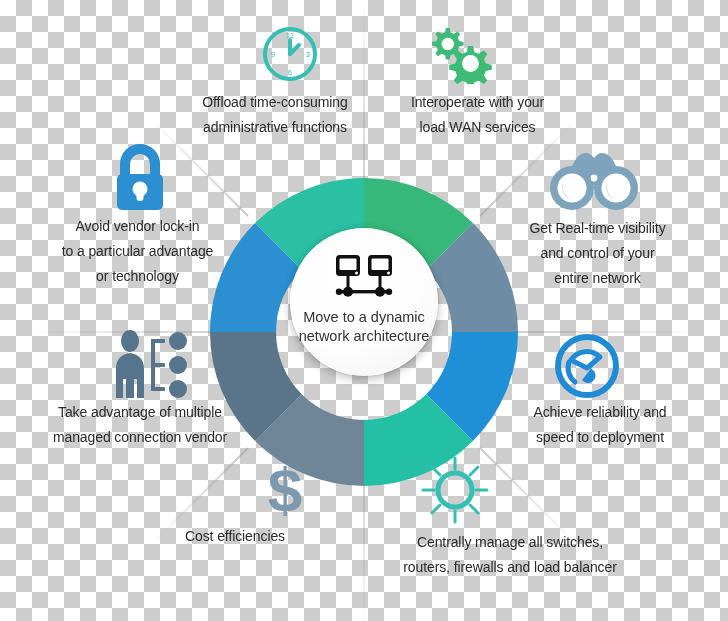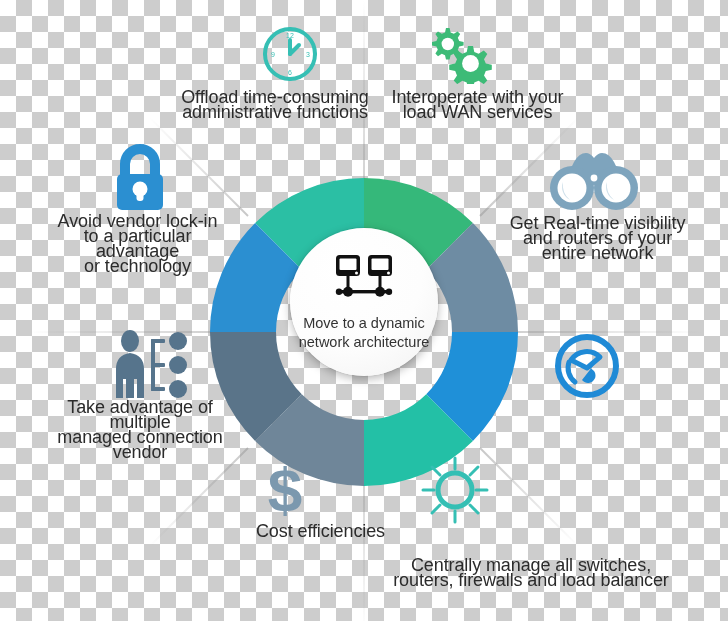--- a/index.html
+++ b/index.html
@@ -11,36 +11,36 @@
       linear-gradient(45deg,#cdcdcd 25%,transparent 25%,transparent 75%,#cdcdcd 75%),
       linear-gradient(45deg,#cdcdcd 25%,transparent 25%,transparent 75%,#cdcdcd 75%);
     background-size:32px 32px;
     background-position:0 0,16px 16px;
   }
   #stage{position:absolute;inset:0;}
 
   .spoke{position:absolute;background:linear-gradient(to bottom right,rgba(120,120,120,0.0),rgba(150,150,150,0.45),rgba(120,120,120,0.0));}
 
   .label{
-    position:absolute;color:#2b2b2b;font-size:18px;line-height:15px;
+    position:absolute;color:#2b2b2b;font-size:14px;line-height:25px;
     text-align:center;letter-spacing:-0.1px;white-space:pre-line;
   }
 
   .icon{position:absolute;}
 
   .donut-wrap{position:absolute;left:207px;top:175px;width:314px;height:314px;}
   .center-circle{
     position:absolute;left:290px;top:228px;width:148px;height:148px;border-radius:50%;
     background:radial-gradient(circle at 38% 30%,#ffffff 0%,#fdfdfd 55%,#f1f1f1 100%);
     box-shadow:0 3px 10px rgba(0,0,0,0.28), 0 0 0 1px rgba(0,0,0,0.04);
     display:flex;flex-direction:column;align-items:center;justify-content:flex-start;
     padding-top:26px;box-sizing:border-box;
   }
   .center-text{
-    margin-top:14px;font-size:14.5px;line-height:19px;color:#333;text-align:center;
+    margin-top:8px;font-size:14.5px;line-height:19px;color:#333;text-align:center;
     white-space:pre-line;
   }
   .center-icon{width:62px;height:46px;}
 </style>
 </head>
 <body>
 
 <div id="stage">
 
   <div class="spoke" style="left:363px;top:0px;width:2px;height:190px;background:linear-gradient(to bottom,rgba(150,150,150,0),rgba(150,150,150,0.45));"></div>
@@ -167,21 +167,21 @@
       <circle cx="68" cy="40" r="22" fill="#7ea4bd"></circle>
       <circle cx="24" cy="40" r="14.5" fill="#ffffff"></circle>
       <circle cx="68" cy="40" r="14.5" fill="#ffffff"></circle>
       <path d="M15 34 a14.5 14.5 0 0 0 7 18 a20 20 0 0 1 -7 -18 z" fill="#cfe0ea"></path>
       <path d="M59 34 a14.5 14.5 0 0 0 7 18 a20 20 0 0 1 -7 -18 z" fill="#cfe0ea"></path>
       <circle cx="46" cy="30" r="7" fill="#7ea4bd"></circle>
       <circle cx="46" cy="30" r="3.4" fill="#ffffff"></circle>
     </svg>
   </div>
   <div class="label" style="left:500px;top:216px;width:195px;">Get Real-time visibility
-and routers of your
+and control of your
 entire network</div>
 
   <div class="icon" style="left:108px;top:328px;width:86px;height:72px;">
     <svg viewBox="0 0 86 72" width="86" height="72">
       <g fill="#56748c">
         <ellipse cx="22" cy="13" rx="9" ry="11"></ellipse>
         <path d="M22 25 q-14 2 -14 16 l0 29 l7 0 l0 -19 l3 0 l0 19 l8 0 l0 -19 l3 0 l0 19 l7 0 l0 -29 q0 -14 -14 -16 z"></path>
         <rect x="43" y="11" width="4" height="52" rx="1"></rect>
         <rect x="43" y="11" width="14" height="4" rx="1"></rect>
         <rect x="43" y="35" width="14" height="4" rx="1"></rect>
@@ -196,39 +196,41 @@
 managed connection vendor</div>
 
   <div class="icon" style="left:552px;top:332px;width:70px;height:68px;">
     <svg viewBox="0 0 70 68" width="70" height="68">
       <circle cx="35" cy="34" r="29" fill="none" stroke="#1f8ad6" stroke-width="6"></circle>
       <path d="M19 28 a19 19 0 0 1 29 -3 l-13 11 z" fill="none" stroke="#1f8ad6" stroke-width="5" stroke-linejoin="round"></path>
       <path d="M48 25 L30 48 a7.5 7.5 0 1 0 6 -12 z" fill="#1f8ad6"></path>
       <path d="M17 30 a18 18 0 0 0 6 20" fill="none" stroke="#1f8ad6" stroke-width="5" stroke-linecap="round"></path>
     </svg>
   </div>
+  <div class="label" style="left:505px;top:400px;width:190px;">Achieve reliability and
+speed to deployment</div>
 
   <div class="icon" style="left:258px;top:458px;width:54px;height:62px;">
     <svg viewBox="0 0 54 62" width="54" height="62">
       <text x="27" y="53" font-size="62" font-weight="bold" fill="#7b98ae" text-anchor="middle" font-family="Liberation Sans, sans-serif">$</text>
     </svg>
   </div>
-  <div class="label" style="left:185px;top:524px;width:200px;text-align:right;">Cost efficiencies</div>
+  <div class="label" style="left:185px;top:524px;width:200px;text-align:left;">Cost efficiencies</div>
 
   <div class="icon" style="left:418px;top:456px;width:74px;height:68px;">
     <svg viewBox="0 0 74 68" width="74" height="68">
       <circle cx="37" cy="34" r="17" fill="none" stroke="#35bfb4" stroke-width="5"></circle>
       <g stroke="#35bfb4" stroke-width="3" stroke-linecap="round">
         <line x1="37" y1="2" x2="37" y2="13"></line>
         <line x1="37" y1="55" x2="37" y2="66"></line>
         <line x1="5" y1="34" x2="16" y2="34"></line>
         <line x1="58" y1="34" x2="69" y2="34"></line>
         <line x1="14" y1="11" x2="22" y2="19"></line>
         <line x1="52" y1="49" x2="60" y2="57"></line>
         <line x1="14" y1="57" x2="22" y2="49"></line>
         <line x1="52" y1="19" x2="60" y2="11"></line>
       </g>
     </svg>
   </div>
-  <div class="label" style="left:376px;top:530px;width:310px;margin-top:28px;">Centrally manage all switches,
+  <div class="label" style="left:355px;top:530px;width:310px;">Centrally manage all switches,
 routers, firewalls and load balancer</div>
 
 </div>
 
 </body></html>

